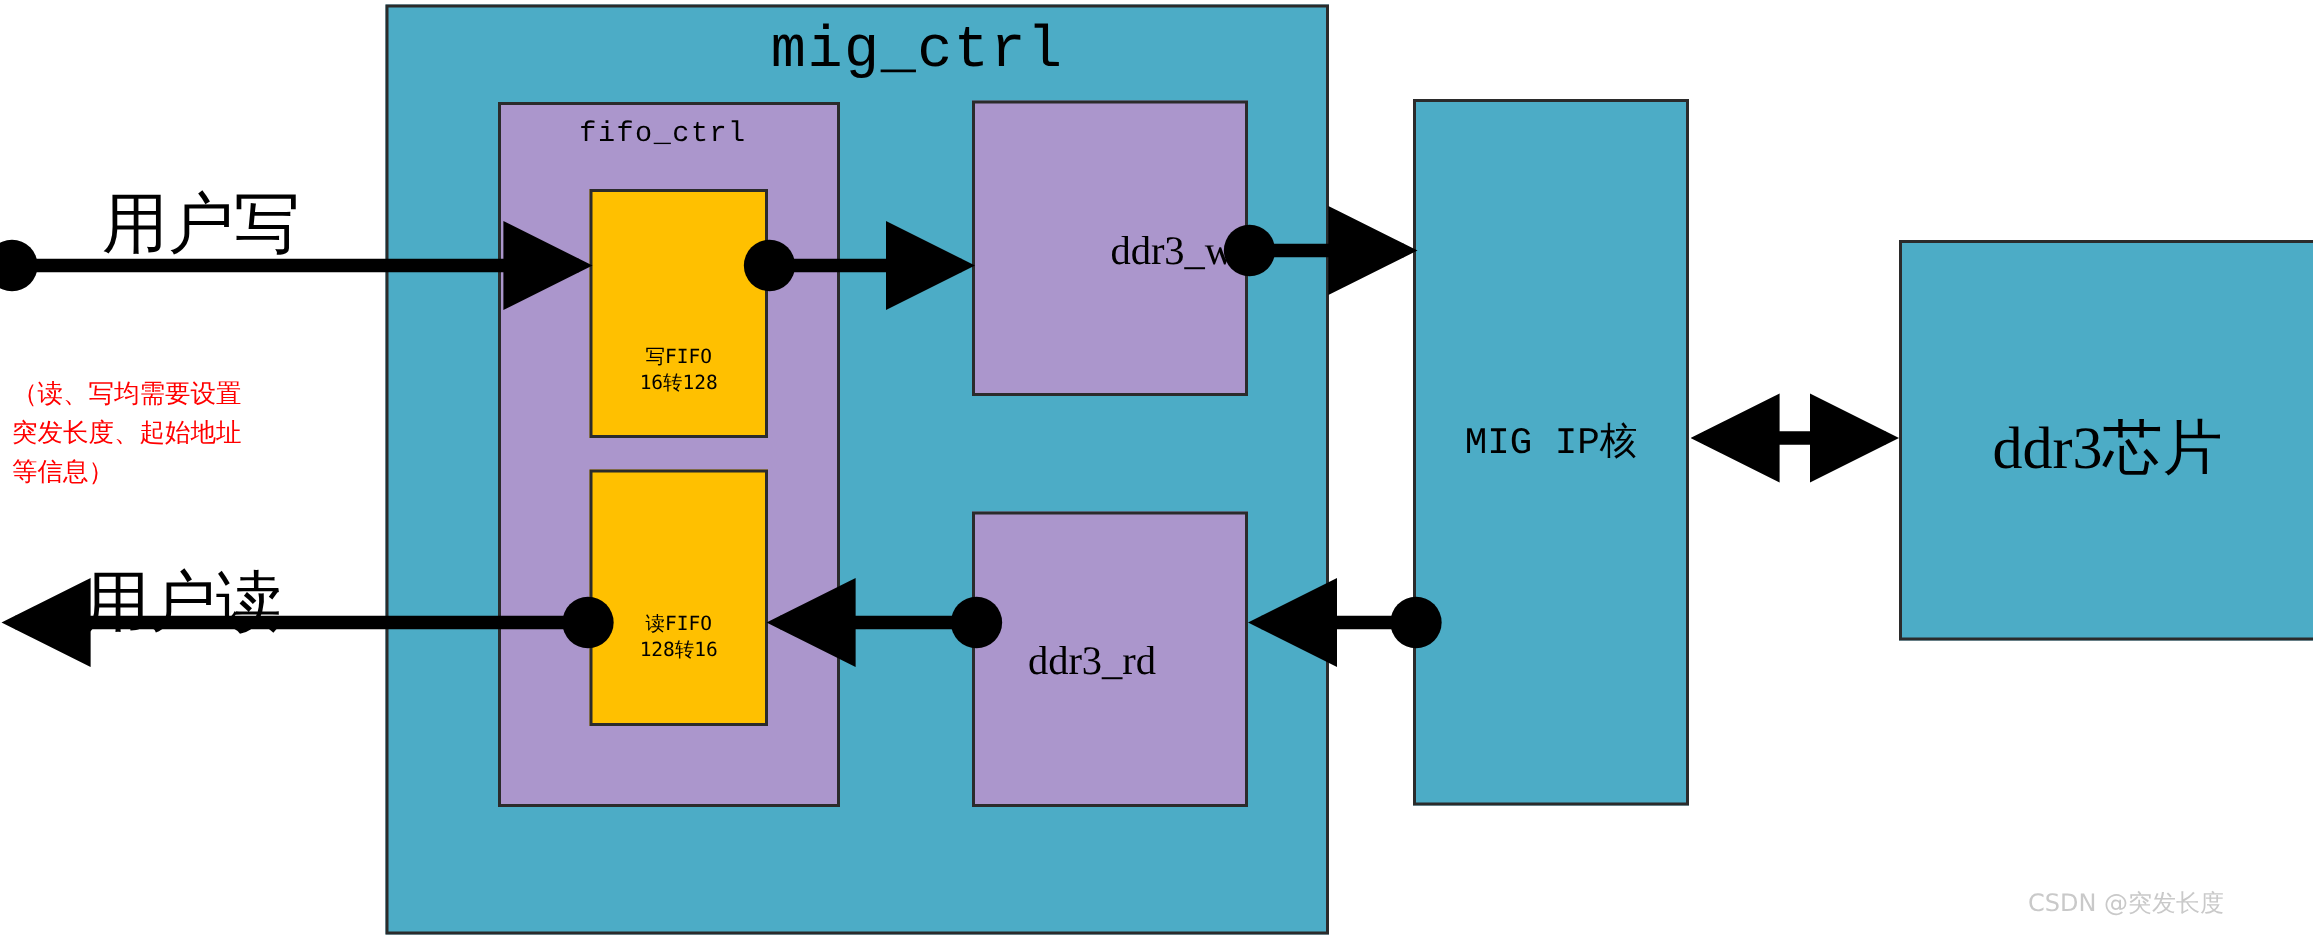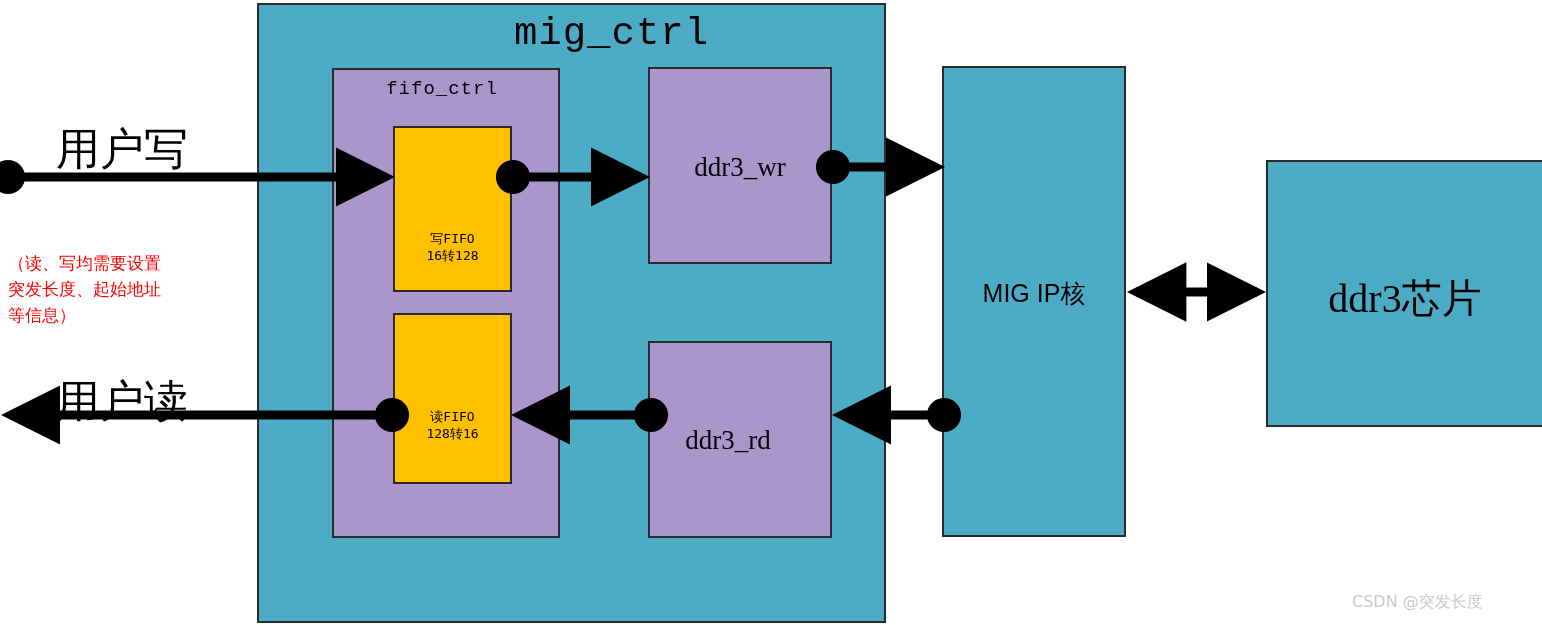--- a/index.html
+++ b/index.html
@@ -72,59 +72,60 @@
   #read-fifo-text { left: 393px; top: 368px; }
   
   #ddr3-wr-box {
     left: 648px; top: 67px; width: 184px; height: 197px;
     background: #AB96CC;
   }
   #ddr3-wr-label {
     left: 648px; top: 152px; width: 184px;
     font-size: 27px;
     font-family: "Liberation Serif", "DejaVu Serif", serif;
+    padding-left: 46px;
   }
   #ddr3-rd-box {
     left: 648px; top: 341px; width: 184px; height: 197px;
     background: #AB96CC;
   }
   #ddr3-rd-label {
     left: 648px; top: 425px; width: 160px;
     font-size: 27px;
     font-family: "Liberation Serif", "DejaVu Serif", serif;
   }
   
   #mig-ip-box {
     left: 942px; top: 66px; width: 184px; height: 471px;
     background: #4CACC6;
   }
   #mig-ip-label {
     left: 942px; top: 277px; width: 184px;
-    font-family: Liberation Sans, sans-serif;
+    font-family: Liberation Mono, monospace;
     font-size: 25px;
   }
   
   #ddr3-chip-box {
     left: 1266px; top: 160px; width: 278px; height: 267px;
     background: #4CACC6;
   }
   #ddr3-chip-label {
     left: 1266px; top: 271px; width: 278px;
     font-size: 40px;
     font-family: "Liberation Serif", "DejaVu Serif", serif;
   }
   
   .user-label {
     position: absolute;
     color: #000000;
     font-size: 44px;
     font-family: "Liberation Serif", "DejaVu Serif", serif;
     white-space: nowrap;
   }
-  #user-write-label { left: 56px; top: 120px; }
+  #user-write-label { left: 68px; top: 120px; }
   #user-read-label  { left: 56px; top: 372px; }
   
   #note-text {
     position: absolute;
     left: 8px; top: 250px; width: 240px;
     color: #FF0000;
     font-size: 17px;
     line-height: 26px;
     text-align: left;
     font-family: "DejaVu Sans", "Liberation Sans", sans-serif;

